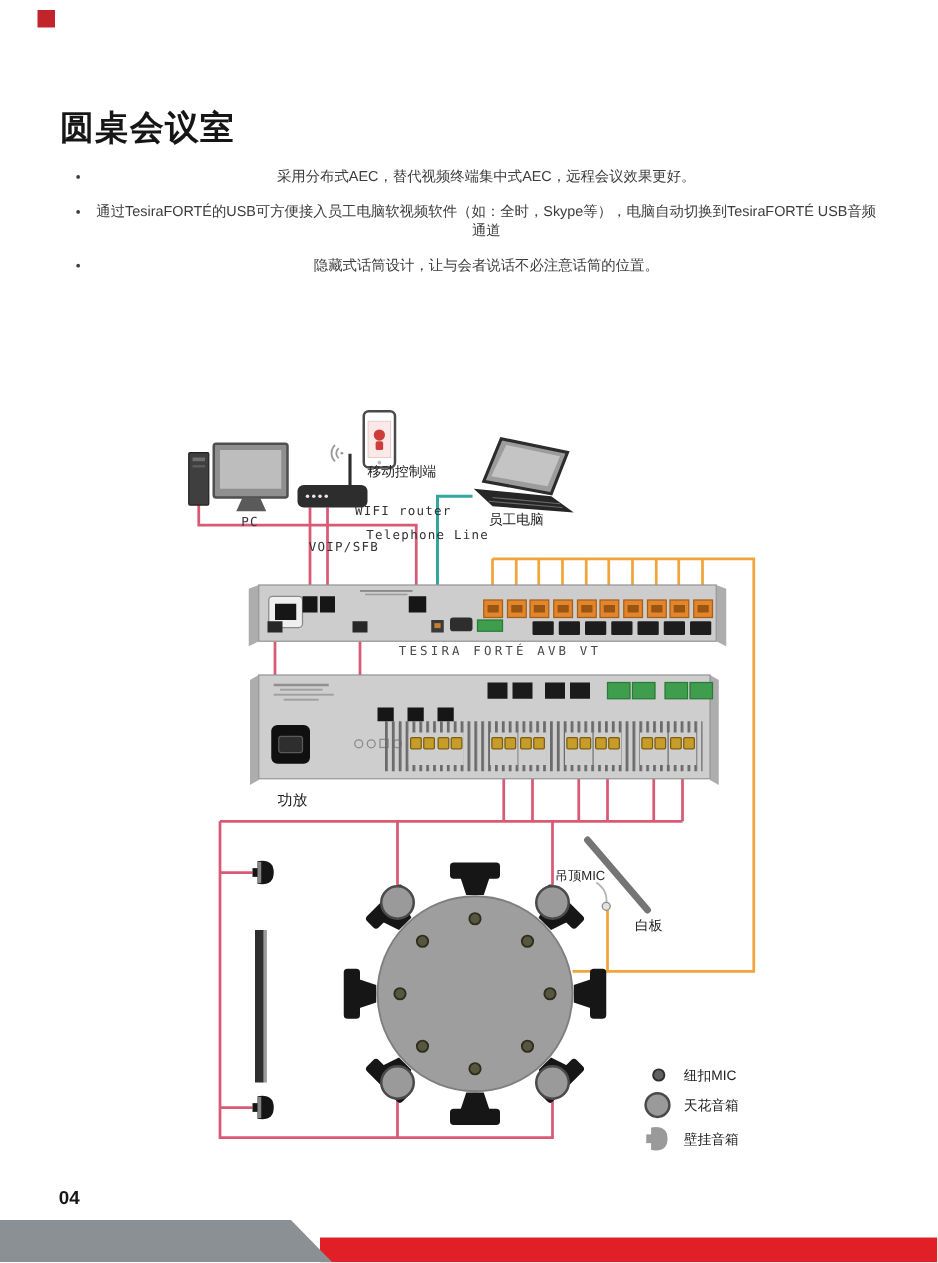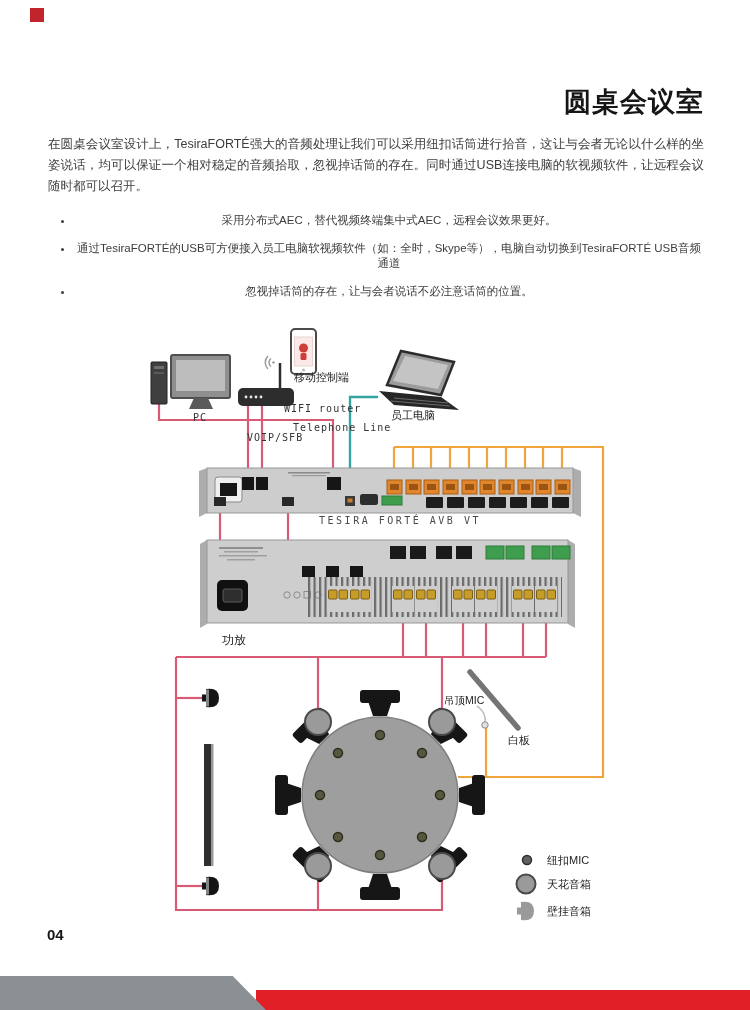--- a/index.html
+++ b/index.html
@@ -1,46 +1,45 @@
 <!DOCTYPE html>
 <html><head>
 <meta charset="utf-8">
 <style>
   html,body{margin:0;padding:0;background:#fff;}
   .page{position:relative;width:750px;height:1010px;background:#ffffff;overflow:hidden;
         font-family:"Liberation Sans",sans-serif;color:#2b2b2b;}
   .brand-square{position:absolute;left:30px;top:8px;width:14px;height:14px;background:#c2242b;}
   .header{position:absolute;left:48px;top:84px;width:656px;}
-  .title{font-size:27px;font-weight:800;color:#161616;letter-spacing:1px;margin:0 0 14px 0;text-align:right;}
+  .title{font-size:27px;font-weight:800;color:#161616;letter-spacing:1px;margin:0 0 14px 0;}
   .intro{font-size:12.5px;line-height:21px;color:#3c3c3c;margin:0 0 16px 0;text-align:justify;}
   .bullets{margin:0 0 0 26px;padding:0;}
   .bullets li{font-size:11.5px;color:#3c3c3c;margin-bottom:13px;list-style:disc;text-align:center;}
   svg.diagram{position:absolute;left:0;top:0;width:750px;height:1010px;}
   .lbl-cn{font-size:11px;fill:#222;font-family:"Liberation Sans",sans-serif;}
   .lbl-en{font-size:10px;fill:#333;font-family:"DejaVu Sans Mono",monospace;letter-spacing:1px;}
   .rack-name{font-size:10px;fill:#4a4a4a;font-family:"DejaVu Sans Mono",monospace;letter-spacing:2.5px;}
-  .page-number{position:absolute;left:47px;top:926px;font-size:15px;font-weight:bold;color:#161616;}
+  .page-number{position:absolute;left:47px;top:950px;font-size:15px;font-weight:bold;color:#161616;}
   .footer-red{position:absolute;left:256px;top:990px;width:494px;height:20px;background:#e11f26;}
   .footer-gray{position:absolute;left:0;top:976px;width:266px;height:34px;background:#8b9095;
                clip-path:polygon(0 0,87.5% 0,100% 100%,0 100%);}
 </style>
 </head>
 <body>
 
 <div class="page">
 
   <div class="brand-square"></div>
 
   <div class="header">
     <h1 class="title">圆桌会议室</h1>
-    <p class="intro">在圆桌会议室设计上，TesiraFORTÉ强大的音频处理让我们可以采用纽扣话筒进行拾音，这让与会者无论以什么样的坐姿说话，均可以保证一个相对稳定的音频拾取，忽视掉话筒的存在。同时通过USB连接电脑的软视频软件，让远程会议随时都可以召开。</p>
     <ul class="bullets">
       <li>采用分布式AEC，替代视频终端集中式AEC，远程会议效果更好。</li>
       <li>通过TesiraFORTÉ的USB可方便接入员工电脑软视频软件（如：全时，Skype等），电脑自动切换到TesiraFORTÉ USB音频通道</li>
-      <li>忽视掉话筒的存在，让与会者说话不必注意话筒的位置。</li>
+      <li>隐藏式话筒设计，让与会者说话不必注意话筒的位置。</li>
     </ul>
   </div>
 
   <svg class="diagram" viewBox="0 0 750 1010">
     <defs>
       <g id="chairShape" fill="#161616">
         <rect x="360" y="690" width="40" height="13" rx="3"></rect>
         <polygon points="368,701 392,701 387,716 373,716"></polygon>
       </g>
       <g id="wallSpk">

